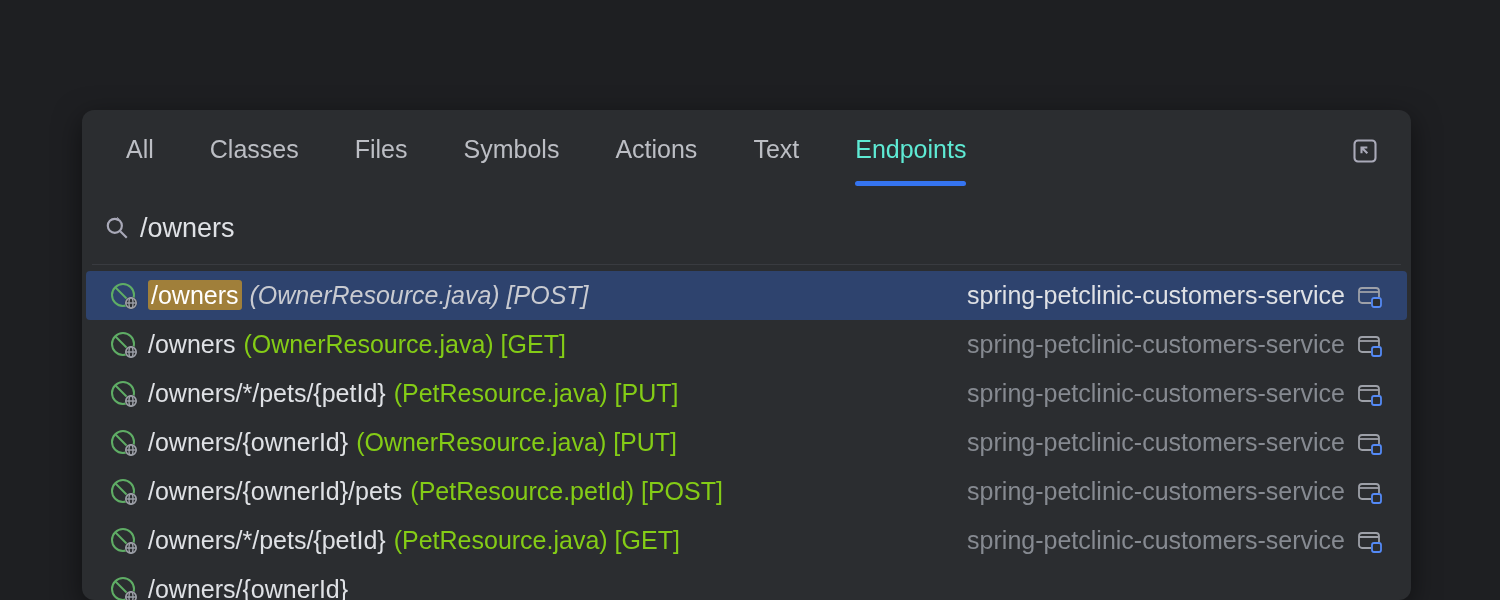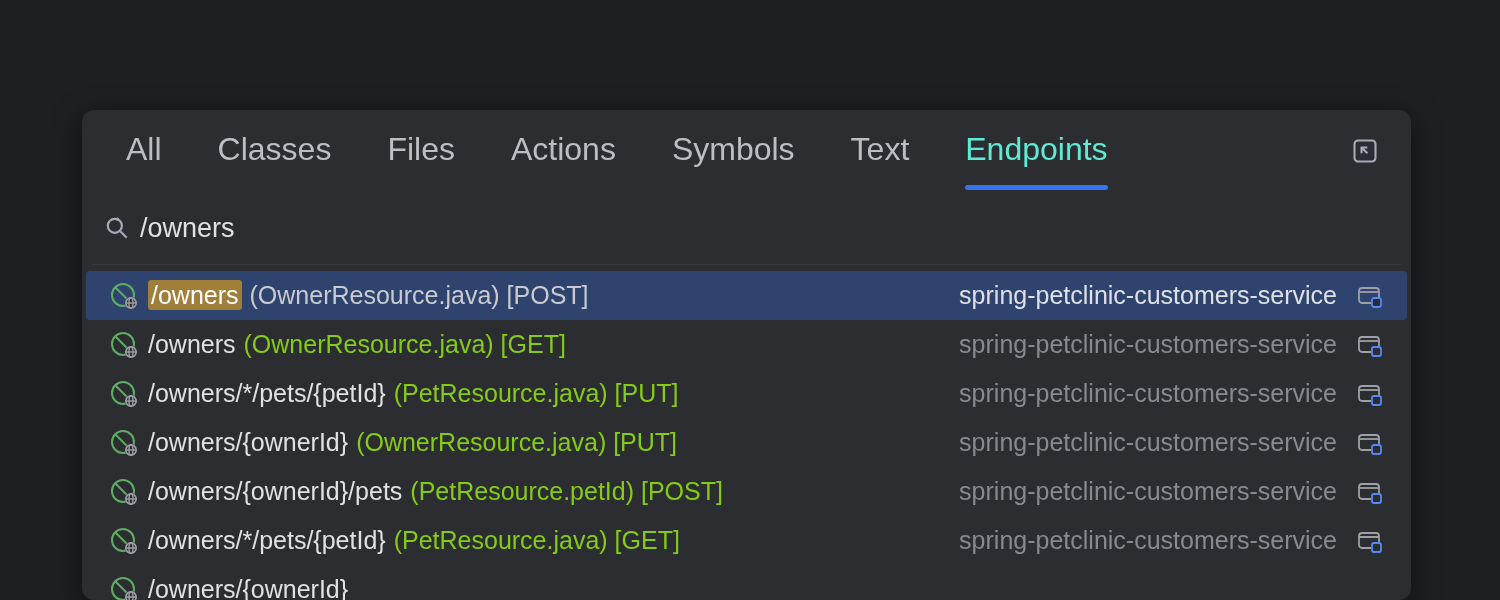--- a/index.html
+++ b/index.html
@@ -25,21 +25,21 @@
     flex-direction: column;
   }
   .tabs {
     display: flex;
     align-items: center;
     padding: 18px 44px 0 44px;
     height: 82px;
     border-bottom: 1px solid transparent;
   }
   .tab {
-    font-size: 32px;
+    font-size: 25px;
     color: #bcbec4;
     margin-right: 56px;
     padding-bottom: 20px;
     cursor: pointer;
     position: relative;
   }
   .tab.active { color: #5eead4; }
   .tab.active::after {
     content: "";
     position: absolute;
@@ -125,45 +125,45 @@
     background: #a07f3a;
     color: #ffffff;
     border-radius: 3px;
     padding: 1px 3px;
   }
   .meta {
     color: #84cc16;
     margin-left: 8px;
     white-space: nowrap;
   }
-  .row.selected .meta { color: #c9cbd1; }
+  .row.selected .meta { color: #c9cbd1; font-style: italic; }
   .spacer { flex: 1; }
   .module {
     color: #868a91;
     white-space: nowrap;
-    margin-right: 20px;
+    margin-right: 12px;
   }
   .row.selected .module { color: #dfe1e5; }
   .module-icon {
     width: 26px;
     height: 26px;
     flex: none;
   }
 </style>
 </head>
 <body>
 
 <div class="popup">
 
   <div class="tabs">
     <div class="tab">All</div>
     <div class="tab">Classes</div>
     <div class="tab">Files</div>
+    <div class="tab">Symbols</div>
     <div class="tab">Actions</div>
-    <div class="tab">Symbols</div>
     <div class="tab">Text</div>
     <div class="tab active">Endpoints</div>
     <div class="popout-icon">
       <svg viewBox="0 0 24 24" fill="none" stroke="currentColor" stroke-width="1.8">
         <rect x="3" y="3" width="18" height="18" rx="3"></rect>
         <path d="M14 14 L9 9 M9 14 L9 9 L14 9"></path>
       </svg>
     </div>
   </div>
 

